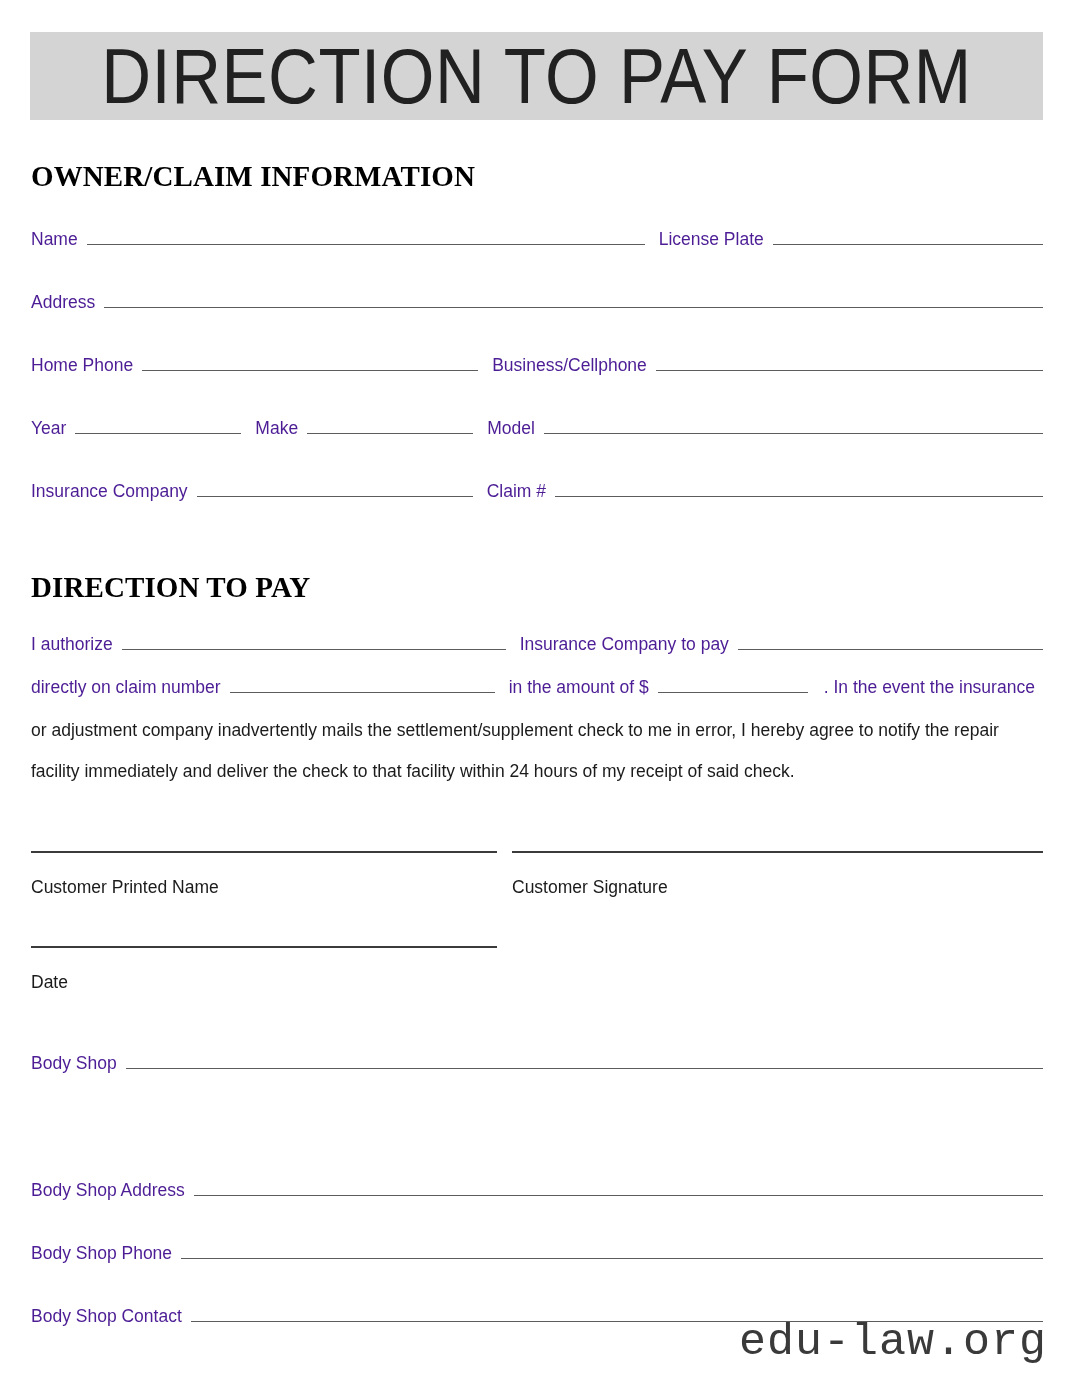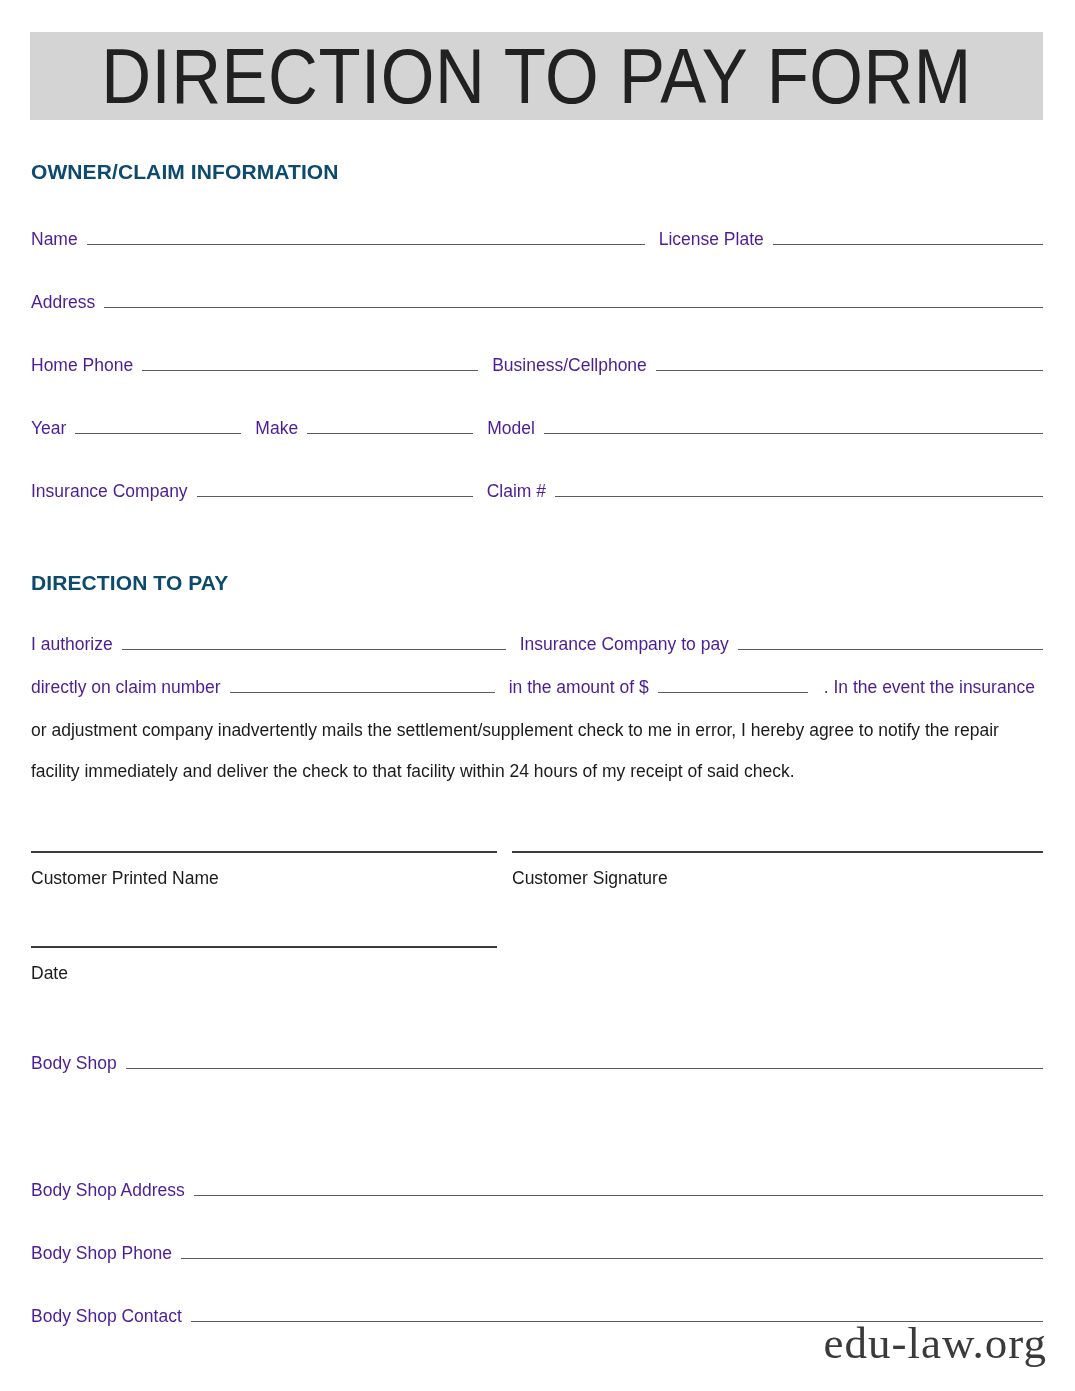--- a/index.html
+++ b/index.html
@@ -42,25 +42,26 @@
     letter-spacing: 0.5px;
     line-height: 1;
     color: #212121;
     white-space: nowrap;
     transform: scaleY(1.12);
   }
 
   
   .section-heading {
     position: absolute;
-    font-size: 21px;
+    font-size: 29px;
     font-weight: bold;
     letter-spacing: 0.1px;
-    color: #0c4a6e;
-    white-space: nowrap;
+    color: #000000;
+    white-space: nowrap;
+    font-family: Liberation Serif, serif;
   }
   #heading-owner { left: 31px; top: 160px; }
   #heading-dtp   { left: 31px; top: 571px; }
 
   
   .field-row {
     position: absolute;
     display: flex;
     align-items: baseline;
     font-size: 17.5px;
@@ -93,30 +94,30 @@
   
   .sig-block { position: absolute; }
   .sig-line {
     border-top: 2px solid #3b3b3b;
     width: 100%;
     height: 0;
   }
   .sig-caption {
     font-size: 17.5px;
     color: #1b1b1b;
-    margin-top: 15px;
+    margin-top: 24px;
     white-space: nowrap;
   }
 
   
   .watermark {
     position: absolute;
     right: 28px;
     top: 1317px;
-    font-family: Liberation Serif, serif;
+    font-family: Liberation Mono, monospace;
     font-size: 45px;
     letter-spacing: 1px;
     color: #3a3a3a;
     white-space: nowrap;
   }
 </style>
 </head>
 <body>
 
 <div class="page">

